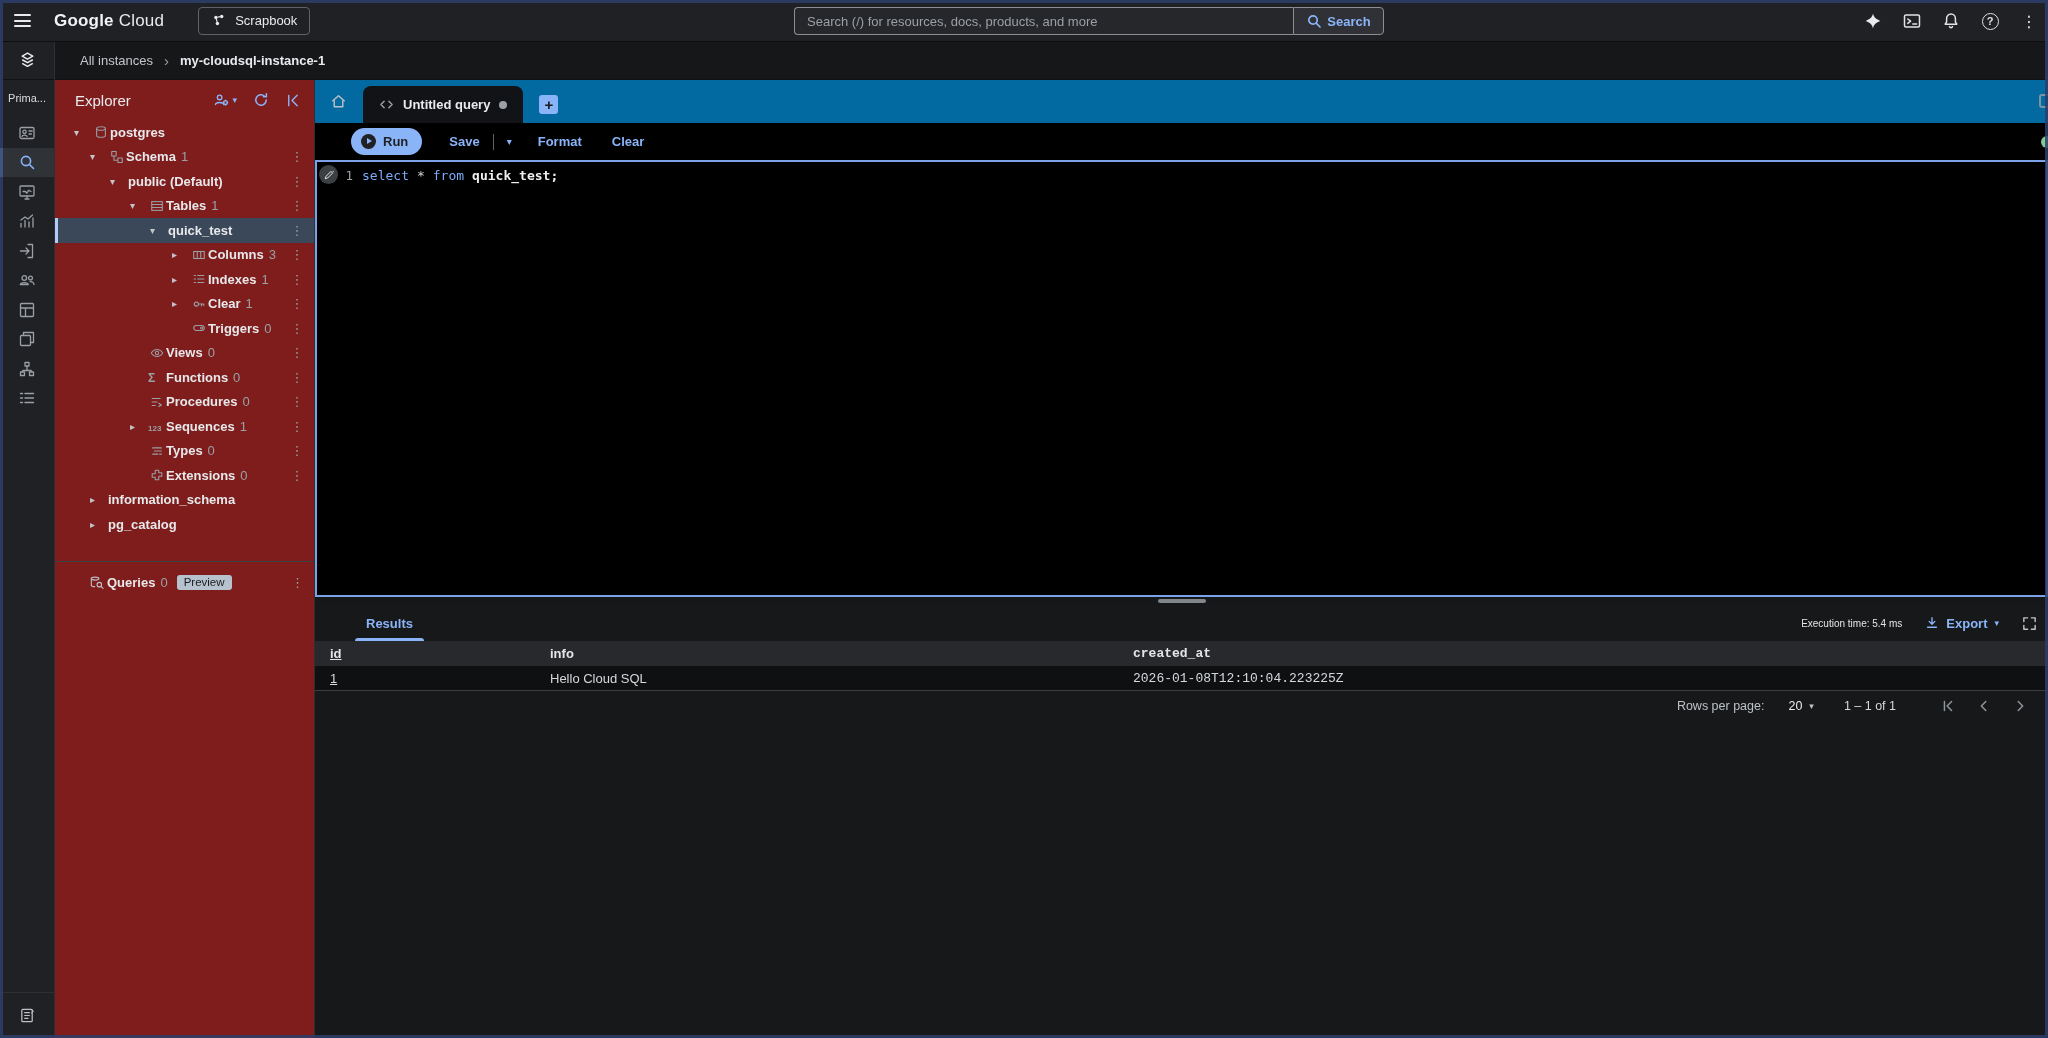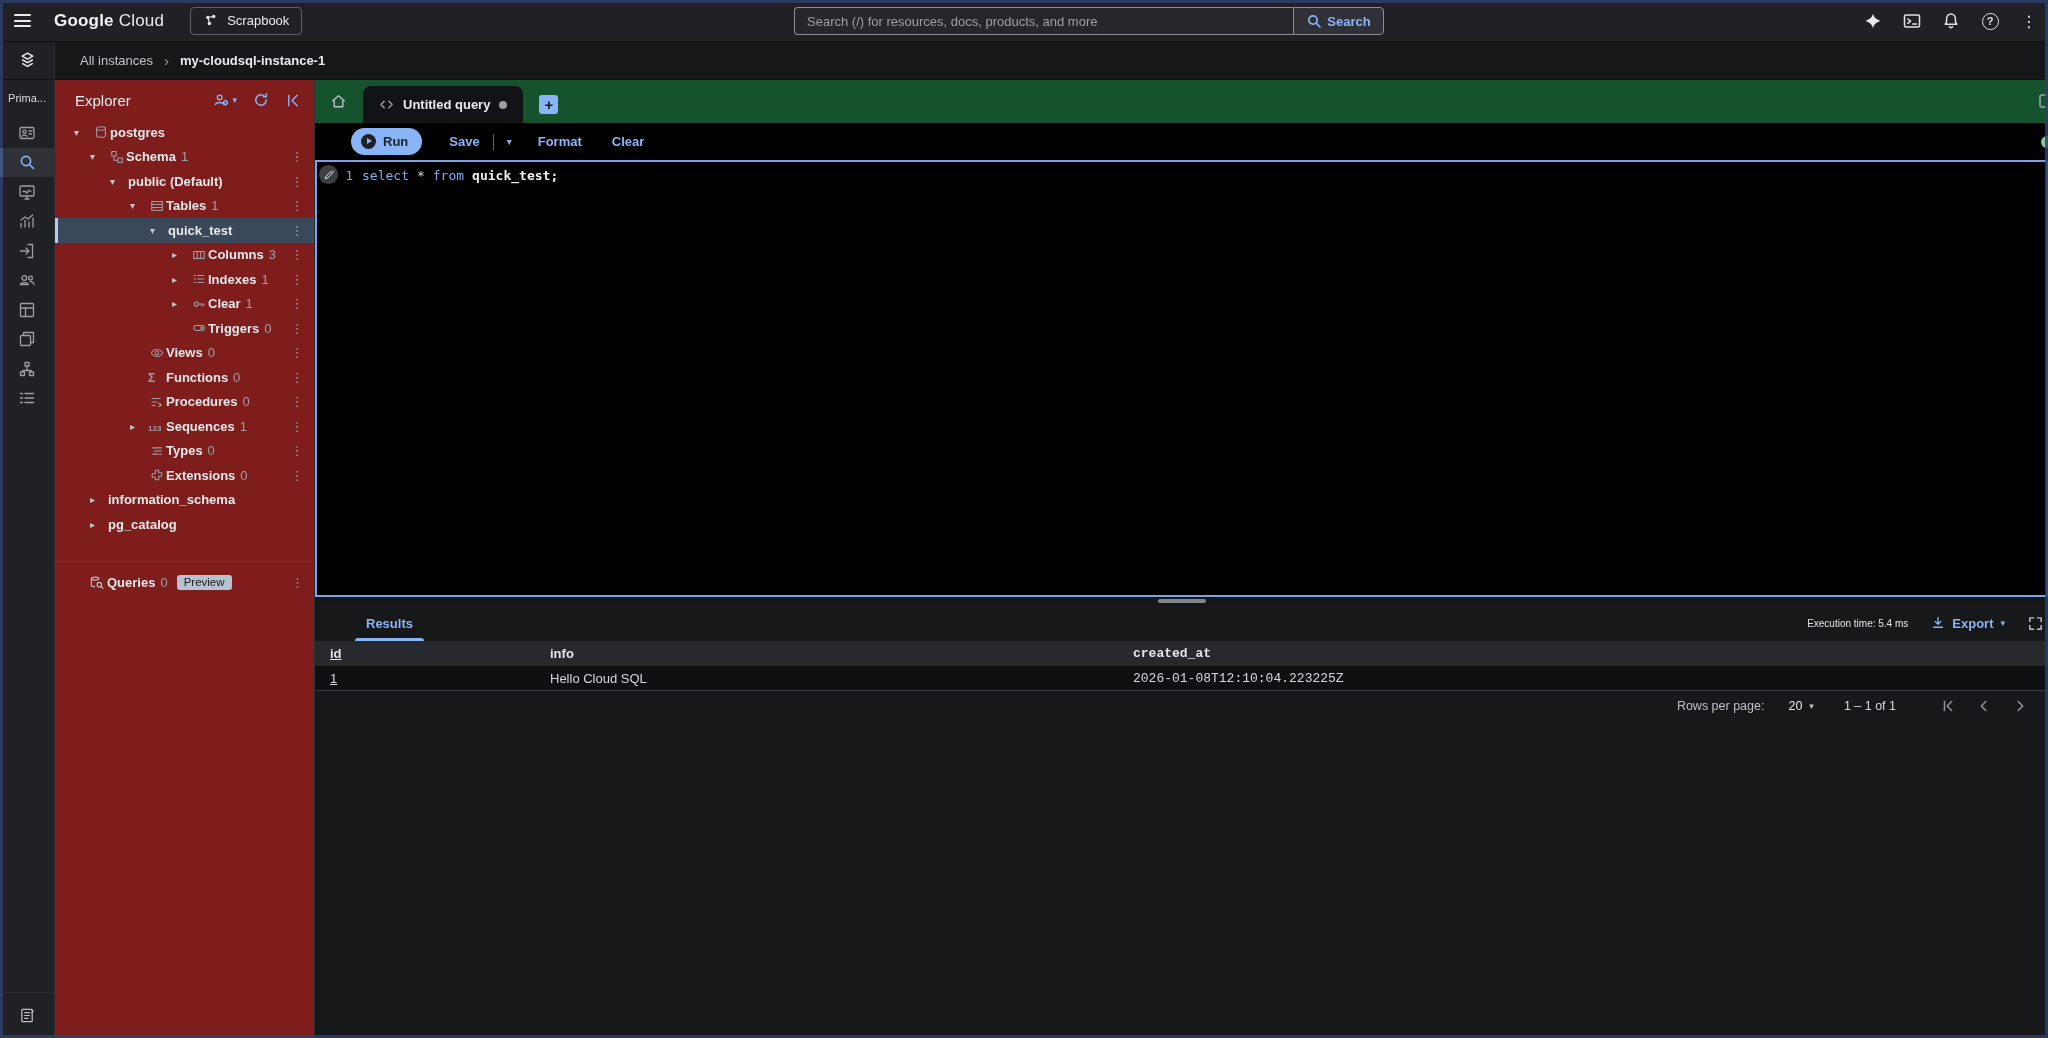--- a/index.html
+++ b/index.html
@@ -10,21 +10,21 @@
   svg { display:block; }
   .ic { display:inline-flex; align-items:center; justify-content:center; flex:none; }
 
   
   .topbar { height:42px; background:#202124; border-bottom:1px solid #0e0e10; display:flex; align-items:center; position:relative; flex:none; z-index:5; }
   .hamburger { width:40px; height:42px; display:flex; flex-direction:column; justify-content:center; gap:3.5px; padding-left:14px; cursor:pointer; }
   .hamburger i { display:block; width:17px; height:2px; background:#e8eaed; border-radius:1px; }
   .logo { display:flex; align-items:baseline; gap:5px; margin-left:14px; font-size:17px; letter-spacing:.2px; }
   .logo .g1 { font-weight:700; color:#f1f3f4; }
   .logo .g2 { font-weight:400; color:#e8eaed; }
-  .project-chip { margin-left:26px; height:28px; border:1px solid #5f6368; border-radius:4px; display:flex; align-items:center; gap:9px; padding:0 12px; font-size:13px; color:#e8eaed; cursor:pointer; }
+  .project-chip { margin-left:34px; height:28px; border:1px solid #5f6368; border-radius:4px; display:flex; align-items:center; gap:9px; padding:0 12px; font-size:13px; color:#e8eaed; cursor:pointer; }
   .searchwrap { position:absolute; left:794px; top:7px; width:590px; height:28px; display:flex; }
   .searchwrap input { width:499px; height:28px; background:#26272b; border:1px solid #8b8f94; border-right:none; border-radius:4px 0 0 4px; color:#bdc1c6; font-size:13px; padding:0 12px; outline:none; font-family:inherit; }
   .searchwrap input::placeholder { color:#9aa0a6; }
   .searchbtn { width:91px; height:28px; background:#303136; border:1px solid #8b8f94; border-radius:0 4px 4px 0; display:flex; align-items:center; justify-content:center; gap:5px; color:#8ab4f8; font-size:13px; font-weight:600; cursor:pointer; }
   .top-icons { position:absolute; right:6px; top:0; height:42px; display:flex; align-items:center; gap:13px; color:#e1e3e6; }
   .tbtn { width:26px; height:26px; display:flex; align-items:center; justify-content:center; cursor:pointer; }
   .help-circle { width:17px; height:17px; border:1.5px solid #dfe1e5; border-radius:50%; display:flex; align-items:center; justify-content:center; font-size:11px; color:#dfe1e5; font-weight:700; }
   .morev { font-size:16px; color:#e1e3e6; }
 
   
@@ -74,21 +74,21 @@
   .tree-divider { border-top:1px solid #3c4043; margin:24px 0 8px 0; }
   .qrow { height:25px; display:flex; align-items:center; padding-left:30px; position:relative; font-size:13px; cursor:pointer; }
   .qrow .ticon { width:22px; color:#bdc1c6; }
   .qrow .tlabel { font-weight:700; color:#e6e8ea; }
   .qrow .tcount { color:#9aa0a6; margin-left:5px; }
   .badge { margin-left:9px; background:#b6c2cd; color:#1b1c1e; font-size:11.5px; padding:1.5px 7px; border-radius:3px; }
   .qrow .tmenu { position:absolute; right:10px; color:#9aa0a6; }
 
   
   .workspace { flex:1; display:flex; flex-direction:column; min-width:0; background:#17181a; }
-  .tabstrip { height:43px; background:#14532d; display:flex; align-items:flex-end; flex:none; position:relative; }
+  .tabstrip { height:43px; background:#0369a1; display:flex; align-items:flex-end; flex:none; position:relative; }
   .home-cell { width:46px; height:43px; display:flex; align-items:center; justify-content:center; color:#bdc1c6; cursor:pointer; }
   .qtab { height:37px; margin-left:2px; background:#121316; border-radius:8px 8px 0 0; display:flex; align-items:center; gap:9px; padding:0 16px; cursor:pointer; }
   .qtab .code-ic { color:#9aa0a6; }
   .qtab .tab-label { font-size:13px; font-weight:700; color:#e8eaed; white-space:nowrap; }
   .dirty-dot { width:8px; height:8px; border-radius:50%; background:#9aa0a6; }
   .newtab { width:19px; height:19px; background:#8ab4f8; color:#17181a; border-radius:3px; display:flex; align-items:center; justify-content:center; font-size:15px; font-weight:700; margin:0 0 9px 16px; cursor:pointer; }
   .strip-frag { position:absolute; right:-5px; top:14px; width:14px; height:14px; border:2px solid #9aa0a6; border-radius:3px; opacity:.8; }
 
   .qtoolbar { height:37px; background:#000000; display:flex; align-items:center; padding-left:36px; flex:none; position:relative; }
   .runbtn { height:27px; background:#8ab4f8; border-radius:14px; display:flex; align-items:center; gap:7px; padding:0 14px 0 10px; color:#1f2023; font-size:13px; font-weight:700; cursor:pointer; }
@@ -109,21 +109,21 @@
   .tok { margin-right:8px; }
   .tok.kw { color:#7cacf8; }
   .tok.op { color:#cfd2d6; }
   .tok.ident { color:#eceef0; font-weight:700; }
 
   .handle-strip { height:8px; background:#161719; display:flex; align-items:center; justify-content:center; flex:none; }
   .drag-handle { width:48px; height:4px; border-radius:2px; background:#80868b; cursor:row-resize; }
 
   
   .results { flex:1; background:#17181a; display:flex; flex-direction:column; min-height:0; }
-  .rbar { height:36px; display:flex; align-items:center; flex:none; padding-right:4px;gap:48px; }
+  .rbar { height:36px; display:flex; align-items:center; flex:none; padding-right:10px;gap:48px; }
   .rtab { margin-left:40px; height:36px; display:flex; align-items:center; padding:0 11px; position:relative; color:#8ab4f8; font-size:13px; font-weight:600; cursor:pointer; }
   .rtab::after { content:""; position:absolute; left:0; right:0; bottom:0; height:3px; border-radius:3px 3px 0 0; background:#8ab4f8; }
   .rbar-right { margin-left:auto; display:flex; align-items:center; }
   .exec-time { color:#e3e5e8; font-size:10px; }
   .exportbtn { display:flex; align-items:center; gap:6px; color:#8ab4f8; font-size:13px; font-weight:600; margin-left:22px; cursor:pointer; }
   .exp-caret { font-size:9px; margin-left:1px; }
   .fsbtn { margin-left:22px; color:#c0c4c9; cursor:pointer; }
 
   .rtable { flex:none; font-size:13px; }
   .thead { height:25px; background:#28292c; display:flex; align-items:center; padding-left:15px; font-weight:700; color:#e3e5e8; }

